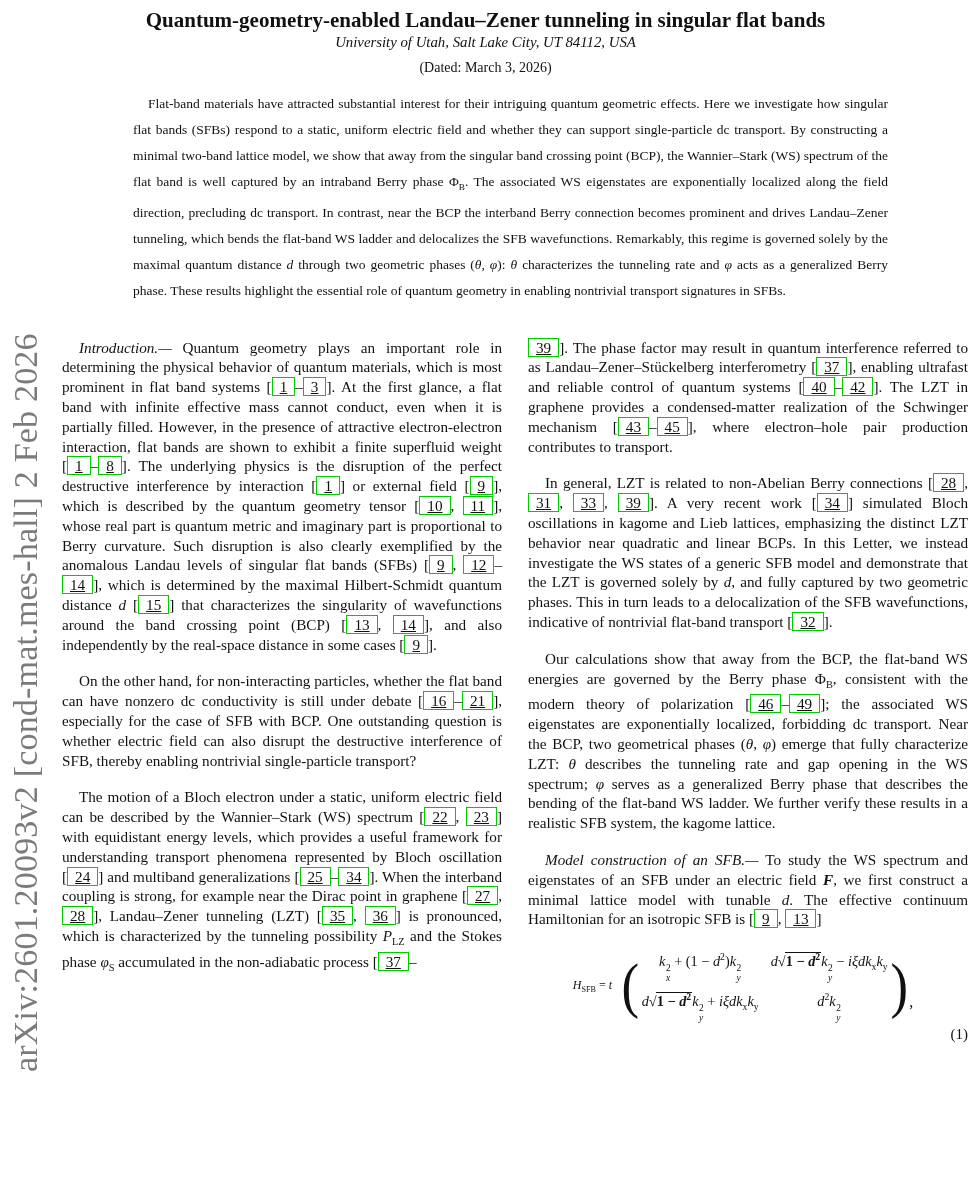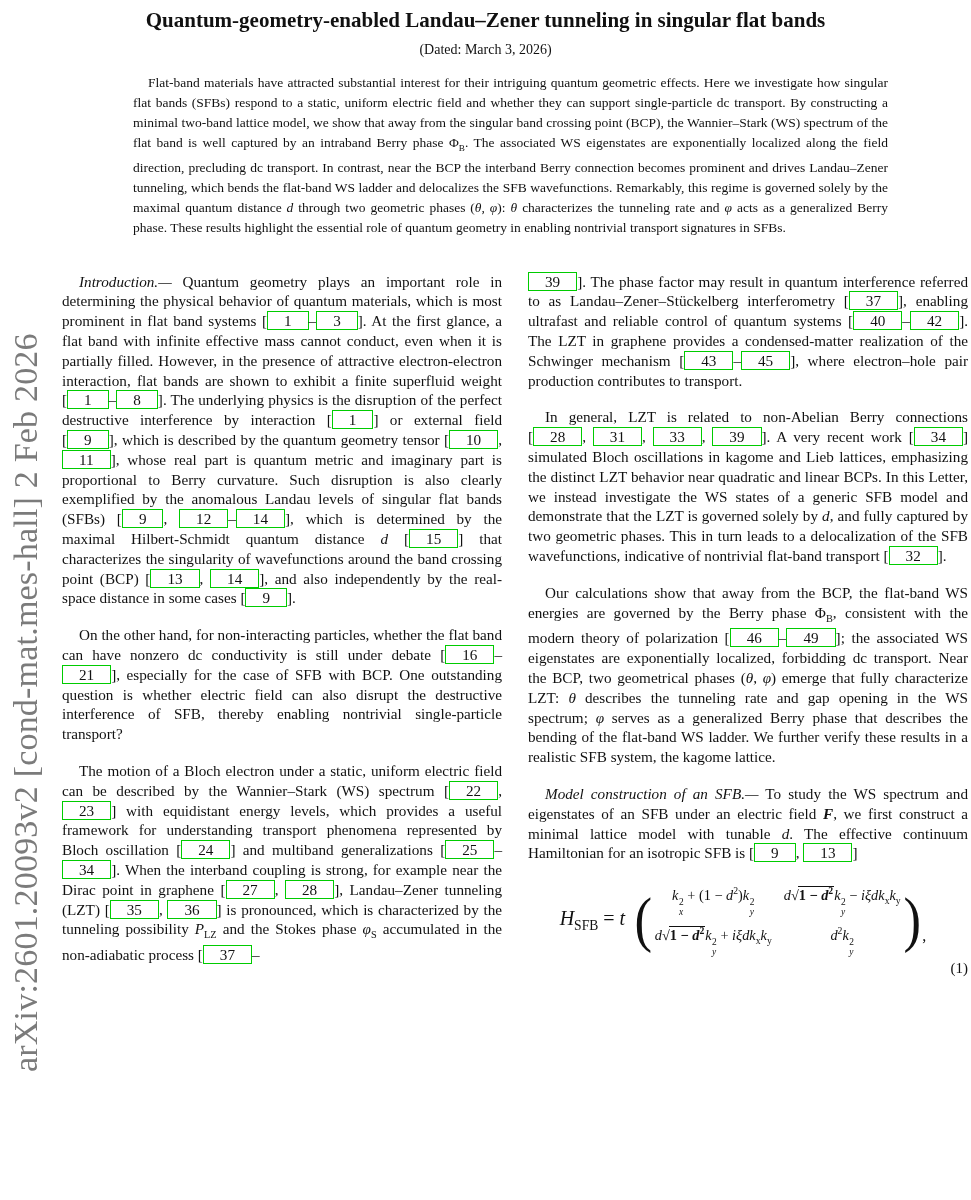--- a/index.html
+++ b/index.html
@@ -35,21 +35,21 @@
     font-size:21px; font-weight:bold;
     margin:0 50px;
   }
   .authors{ margin-top:18px; font-size:15.5px; }
   .affil{ font-style:italic; font-size:14.8px; margin-top:1px; }
   .affil.first{ margin-top:13px; }
   .dateline{ margin-top:9px; font-size:14px; }
   
   .abstract{
     margin:15px 83px 0 133px;
-    font-size:13.5px; line-height:20px;
+    font-size:13.5px; line-height:26px;
     text-align:justify;
     text-indent:15px;
     -webkit-hyphens:auto; hyphens:auto;
   }
   
   .columns{
     display:flex; gap:26px;
     margin:34px 0 0 62px;
     width:906px; height:772px;
     overflow:hidden;
@@ -62,22 +62,23 @@
   }
   .para + .para{ margin-top:17px; }
   .para.indent{ text-indent:17px; }
   .seg-i{ font-style:italic; }
   .seg-v{ font-style:italic; }
   .seg-bi{ font-style:italic; font-weight:bold; }
   sup{ font-size:0.68em; }
   sub{ font-size:0.68em; }
   .cite{
     border:1.4px solid var(--cite);
-    padding:0 16px;
+    padding:0 7px;
     cursor:pointer;
+    text-decoration:underline;
   }
   .note{
     border:1.3px solid var(--note);
     padding:0 1.5px;
     cursor:pointer;
   }
   
   .stack{
     display:inline-flex; flex-direction:column; align-items:flex-start;
     font-size:0.66em; line-height:1.05;
@@ -88,21 +89,21 @@
   .sqrt .rad{ margin-right:-1px; }
   .sqrt .radicand{ border-top:1.2px solid var(--ink); padding:0 1px; }
   
   .equation{
     position:relative;
     display:flex; justify-content:center; align-items:center;
     margin-top:16px;
     padding-right:10px;
     height:86px;
   }
-  .eq-lhs{ font-size:20px; margin-right:8px; white-space:nowrap; }
+  .eq-lhs{ font-size:12px; margin-right:8px; white-space:nowrap; }
   .paren{
     font-size:62px; font-weight:300; line-height:0;
     position:relative; top:-3px;
     transform:scaleX(0.85);
   }
   .matrix{
     display:inline-grid;
     grid-template-columns:auto auto;
     column-gap:12px; row-gap:8px;
     justify-items:center; align-items:center;
@@ -115,20 +116,21 @@
 </style>
 </head>
 <body>
 
 <div class="page">
 
   <div class="watermark">arXiv:2601.20093v2  [cond-mat.mes-hall]  2 Feb 2026</div>
 
   <div class="header">
     <h1 class="title">Quantum-geometry-enabled Landau–Zener tunneling in singular flat bands</h1>
+    <div class="affil">University of Utah, Salt Lake City, UT 84112, USA</div>
     <div class="dateline">(Dated: March 3, 2026)</div>
   </div>
 
   <div class="abstract">Flat-band materials have attracted substantial interest for their intriguing quantum geometric effects. Here we investigate how singular flat bands (SFBs) respond to a static, uniform electric field and whether they can support single-particle dc transport. By constructing a minimal two-band lattice model, we show that away from the singular band crossing point (BCP), the Wannier–Stark (WS) spectrum of the flat band is well captured by an intraband Berry phase Φ<sub class="seg-sub">B</sub>. The associated WS eigenstates are exponentially localized along the field direction, precluding dc transport. In contrast, near the BCP the interband Berry connection becomes prominent and drives Landau–Zener tunneling, which bends the flat-band WS ladder and delocalizes the SFB wavefunctions. Remarkably, this regime is governed solely by the maximal quantum distance <span class="seg-v">d</span> through two geometric phases (<span class="seg-v">θ</span>, <span class="seg-v">φ</span>): <span class="seg-v">θ</span> characterizes the tunneling rate and <span class="seg-v">φ</span> acts as a generalized Berry phase. These results highlight the essential role of quantum geometry in enabling nontrivial transport signatures in SFBs.</div>
 
   <div class="columns">
     <div class="col">
       <p class="para indent"><span class="seg-i">Introduction.—</span> Quantum geometry plays an important role in determining the physical behavior of quantum materials, which is most prominent in flat band systems [<span class="cite">1</span>–<span class="cite">3</span>]. At the first glance, a flat band with infinite effective mass cannot conduct, even when it is partially filled. However, in the presence of attractive electron-electron interaction, flat bands are shown to exhibit a finite superfluid weight [<span class="cite">1</span>–<span class="cite">8</span>]. The underlying physics is the disruption of the perfect destructive interference by interaction [<span class="cite">1</span>] or external field [<span class="cite">9</span>], which is described by the quantum geometry tensor [<span class="cite">10</span>, <span class="cite">11</span>], whose real part is quantum metric and imaginary part is proportional to Berry curvature. Such disruption is also clearly exemplified by the anomalous Landau levels of singular flat bands (SFBs) [<span class="cite">9</span>, <span class="cite">12</span>–<span class="cite">14</span>], which is determined by the maximal Hilbert-Schmidt quantum distance <span class="seg-v">d</span> [<span class="cite">15</span>] that characterizes the singularity of wavefunctions around the band crossing point (BCP) [<span class="cite">13</span>, <span class="cite">14</span>], and also independently by the real-space distance in some cases [<span class="cite">9</span>].</p>
       <p class="para indent">On the other hand, for non-interacting particles, whether the flat band can have nonzero dc conductivity is still under debate [<span class="cite">16</span>–<span class="cite">21</span>], especially for the case of SFB with BCP. One outstanding question is whether electric field can also disrupt the destructive interference of SFB, thereby enabling nontrivial single-particle transport?</p>
       <p class="para indent">The motion of a Bloch electron under a static, uniform electric field can be described by the Wannier–Stark (WS) spectrum [<span class="cite">22</span>, <span class="cite">23</span>] with equidistant energy levels, which provides a useful framework for understanding transport phenomena represented by Bloch oscillation [<span class="cite">24</span>] and multiband generalizations [<span class="cite">25</span>–<span class="cite">34</span>]. When the interband coupling is strong, for example near the Dirac point in graphene [<span class="cite">27</span>, <span class="cite">28</span>], Landau–Zener tunneling (LZT) [<span class="cite">35</span>, <span class="cite">36</span>] is pronounced, which is characterized by the tunneling possibility <span class="seg-v">P</span><sub class="seg-sub">LZ</sub> and the Stokes phase <span class="seg-v">φ</span><sub class="seg-sub">S</sub> accumulated in the non-adiabatic process [<span class="cite">37</span>–</p>

